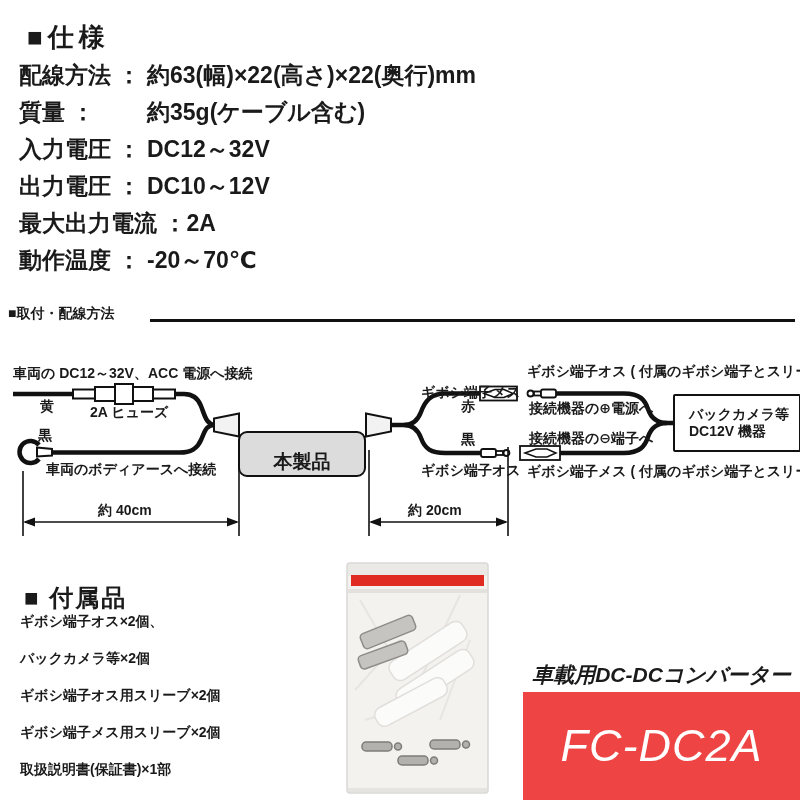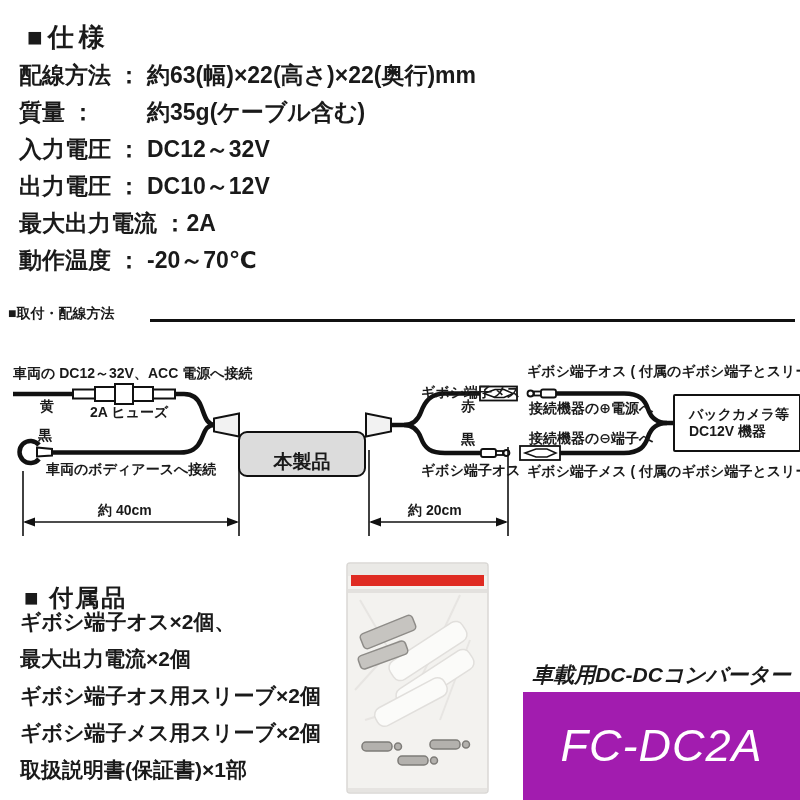--- a/index.html
+++ b/index.html
@@ -21,26 +21,26 @@
                display:flex;align-items:flex-end;justify-content:center;
                font-size:19px;font-weight:bold;margin-top:30px;}
   .device-box{position:absolute;left:673px;top:394px;width:110px;height:54px;
               background:#fff;border:2.5px solid #111;border-radius:2px;
               display:flex;flex-direction:column;justify-content:center;
               padding-left:14px;font-size:14px;font-weight:bold;line-height:17px;}
   
   .acc-title{position:absolute;left:18px;top:576px;font-size:24px;font-weight:bold;
              letter-spacing:2px;margin:6px;}
   .acc-items{position:absolute;left:20px;top:603px;}
-  .acc-item{height:37px;line-height:37px;font-size:21px;font-weight:bold;white-space:nowrap;}
+  .acc-item{height:37px;line-height:37px;font-size:14px;font-weight:bold;white-space:nowrap;}
   
   .category{position:absolute;left:523px;top:661px;width:277px;text-align:center;
             font-size:21px;font-weight:bold;font-style:italic;white-space:nowrap;}
   .model-box{position:absolute;left:523px;top:692px;width:277px;height:108px;
-             background:#a21caf;display:flex;align-items:center;justify-content:center;}
+             background:#ef4444;display:flex;align-items:center;justify-content:center;}
   .model-text{color:#fff;font-size:45px;font-style:italic;letter-spacing:1px;}
 </style>
 </head>
 <body>
 
 <div class="page">
 
   <h1 class="spec-title">■仕様</h1>
   <div class="spec-rows">
     <div class="spec-row">
@@ -184,21 +184,21 @@
   <span class="lbl" style="left:527px;top:363px;">ギボシ端子オス ( 付属のギボシ端子とスリーブ )</span>
   <span class="lbl" style="left:529px;top:400px;text-align:center;">接続機器の⊕電源へ</span>
   <span class="lbl" style="left:529px;top:430px;">接続機器の⊖端子へ</span>
   <span class="lbl" style="left:527px;top:463px;">ギボシ端子メス ( 付属のギボシ端子とスリーブ )</span>
   <span class="lbl" style="left:98px;top:502px;">約 40cm</span>
   <span class="lbl" style="left:408px;top:502px;">約 20cm</span>
 
   <h2 class="acc-title">■ 付属品</h2>
   <div class="acc-items">
     <div class="acc-item">ギボシ端子オス×2個、</div>
-    <div class="acc-item">最大出力電流×2個</div>
+    <div class="acc-item">バックカメラ等×2個</div>
     <div class="acc-item">ギボシ端子オス用スリーブ×2個</div>
     <div class="acc-item">ギボシ端子メス用スリーブ×2個</div>
     <div class="acc-item">取扱説明書(保証書)×1部</div>
   </div>
 
   <div class="category">車載用DC-DCコンバーター</div>
   <div class="model-box">
     <span class="model-text">FC-DC2A</span>
   </div>
 

